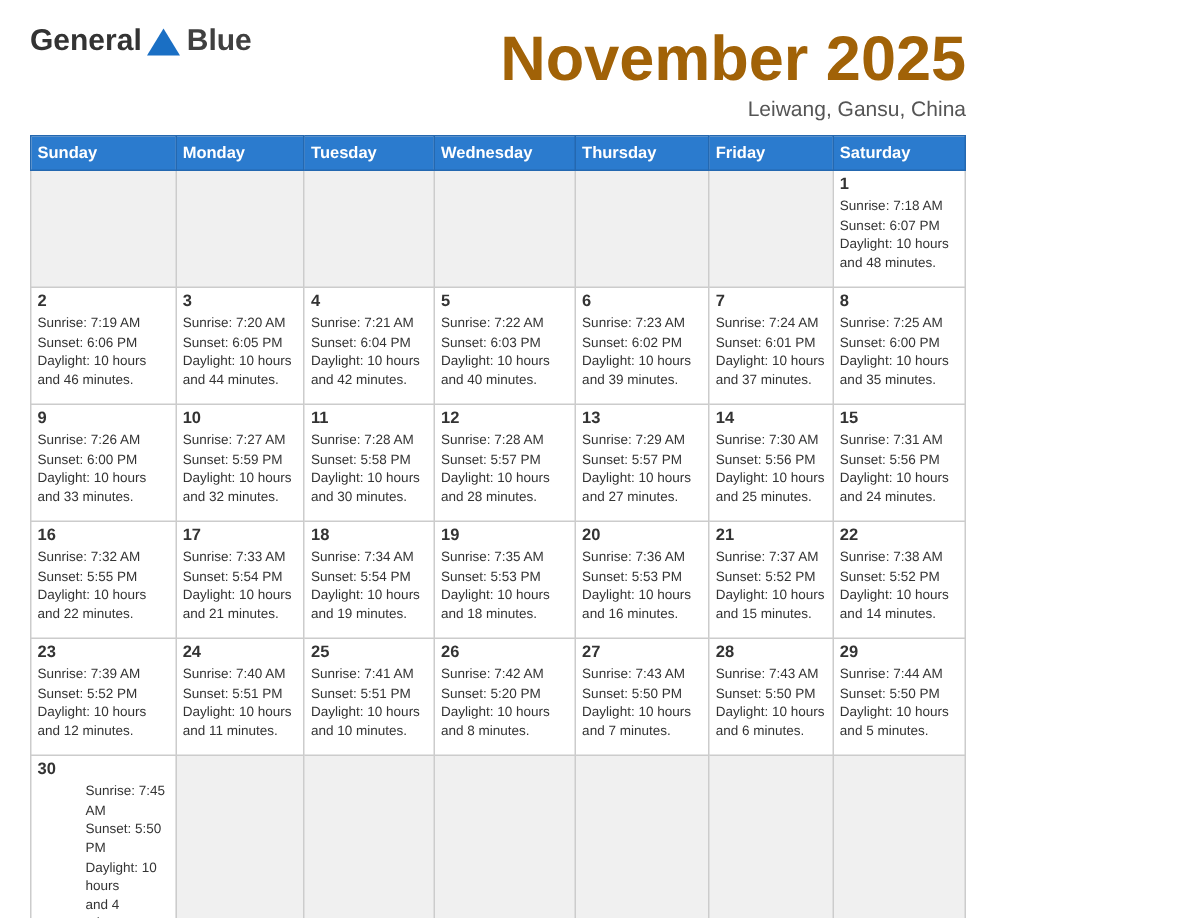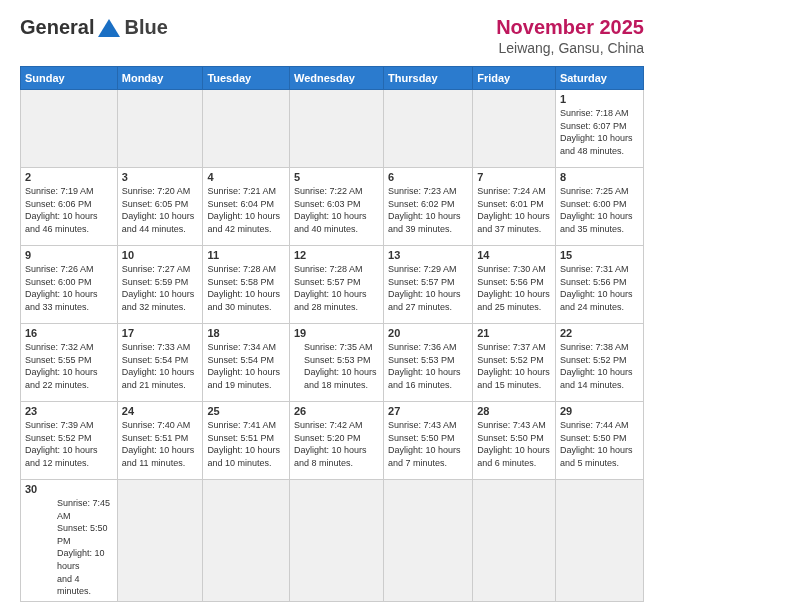--- a/index.html
+++ b/index.html
@@ -39,23 +39,23 @@
     }
     .logo-text-blue {
       font-size: 20px;
       font-weight: bold;
       color: #404040;
     }
     .title-area {
       text-align: right;
     }
     .month-title {
-      font-size: 20px;
-      font-weight: bold;
-      color: #be185d;
+      font-size: 42px;
+      font-weight: bold;
+      color: #a16207;
       line-height: 1.1;
     }
     .location-subtitle {
       font-size: 14px;
       color: #555;
       margin-top: 2px;
     }
     .calendar {
       width: 100%;
       border-collapse: collapse;
@@ -264,21 +264,21 @@
           </td>
           <td>
             <div class="day-number">18</div>
             <div class="day-info" style="white-space: pre-line;">Sunrise: 7:34 AM
 Sunset: 5:54 PM
 Daylight: 10 hours
 and 19 minutes.</div>
           </td>
           <td>
             <div class="day-number">19</div>
-            <div class="day-info" style="white-space: pre-line; margin-left: 10px;">Sunrise: 7:35 AM
+            <div class="day-info" style="white-space: pre-line;">Sunrise: 7:35 AM
 Sunset: 5:53 PM
 Daylight: 10 hours
 and 18 minutes.</div>
           </td>
           <td>
             <div class="day-number">20</div>
             <div class="day-info" style="white-space: pre-line;">Sunrise: 7:36 AM
 Sunset: 5:53 PM
 Daylight: 10 hours
 and 16 minutes.</div>

